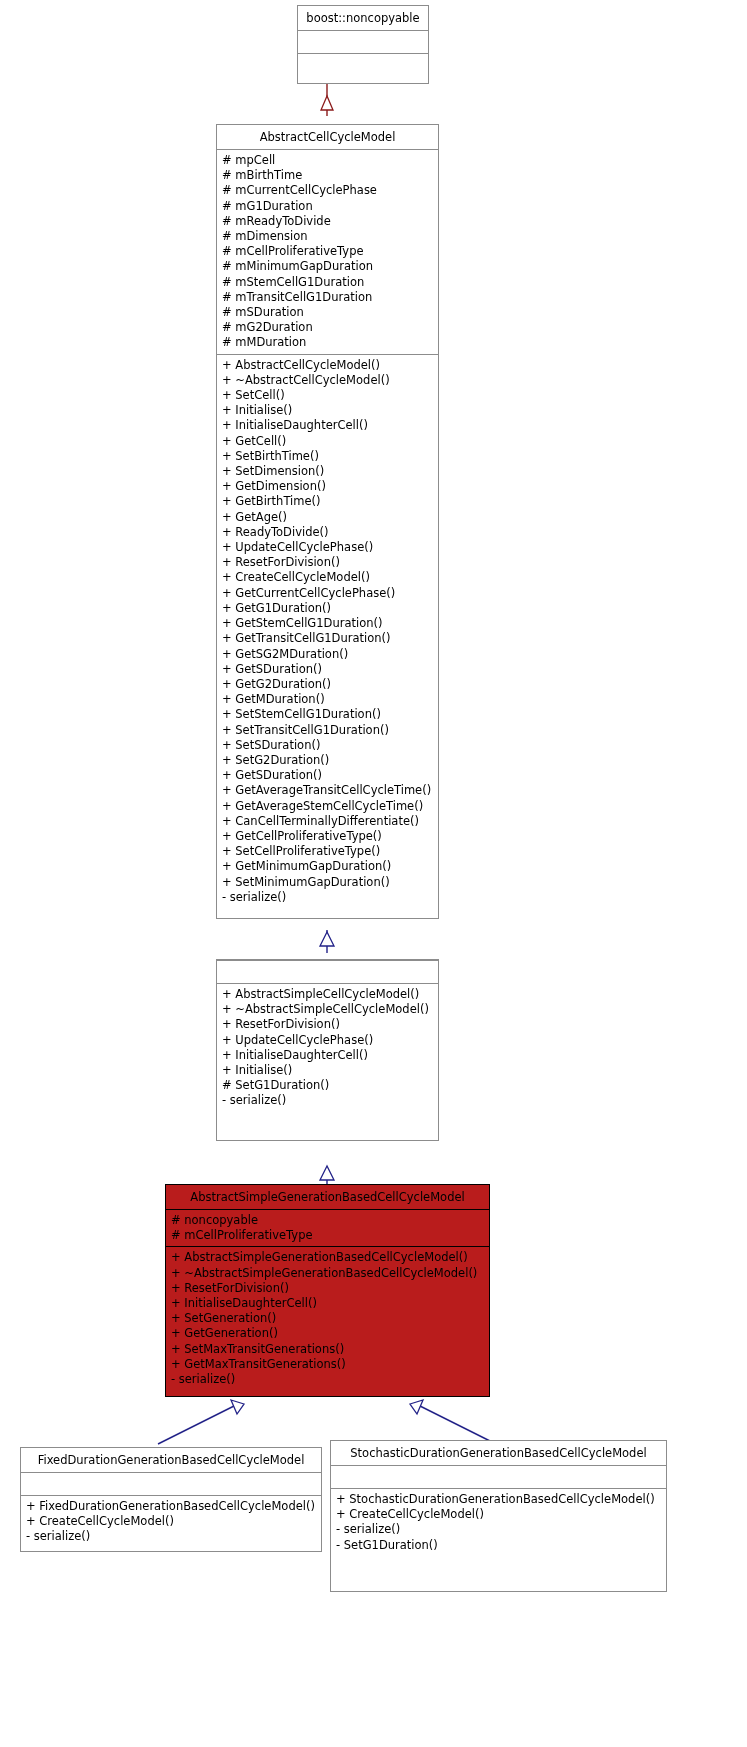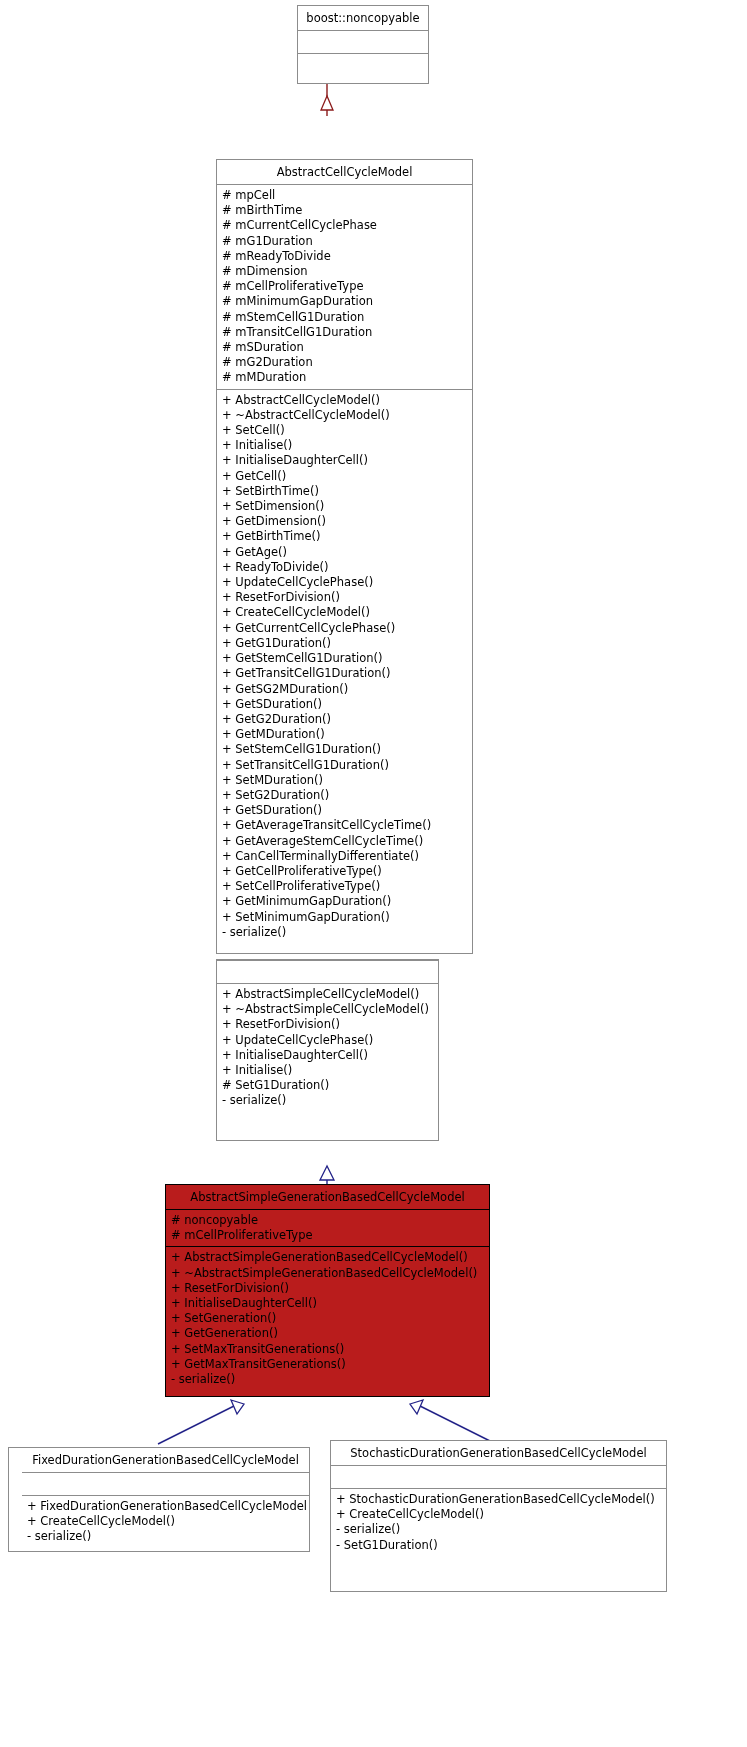--- a/index.html
+++ b/index.html
@@ -96,21 +96,21 @@
   </div>
 
   <div class="uml-box" style="left:261px; top:5px; width:132px; height:79px;margin-left:36px;">
     <div class="uml-title">boost::noncopyable</div>
     <div class="uml-sep"></div>
     <div class="uml-compartment empty"></div>
     <div class="uml-sep"></div>
     <div class="uml-compartment empty"></div>
   </div>
 
-  <div class="uml-box" style="left:216px; top:124px; width:257px; height:795px;margin-top:35px;">
+  <div class="uml-box" style="left:216px; top:124px; width:223px; height:795px;">
     <div class="uml-title">AbstractCellCycleModel</div>
     <div class="uml-sep"></div>
     <div class="uml-compartment">
       <div class="uml-row"># mpCell</div>
       <div class="uml-row"># mBirthTime</div>
       <div class="uml-row"># mCurrentCellCyclePhase</div>
       <div class="uml-row"># mG1Duration</div>
       <div class="uml-row"># mReadyToDivide</div>
       <div class="uml-row"># mDimension</div>
       <div class="uml-row"># mCellProliferativeType</div>
@@ -141,21 +141,21 @@
       <div class="uml-row">+ GetCurrentCellCyclePhase()</div>
       <div class="uml-row">+ GetG1Duration()</div>
       <div class="uml-row">+ GetStemCellG1Duration()</div>
       <div class="uml-row">+ GetTransitCellG1Duration()</div>
       <div class="uml-row">+ GetSG2MDuration()</div>
       <div class="uml-row">+ GetSDuration()</div>
       <div class="uml-row">+ GetG2Duration()</div>
       <div class="uml-row">+ GetMDuration()</div>
       <div class="uml-row">+ SetStemCellG1Duration()</div>
       <div class="uml-row">+ SetTransitCellG1Duration()</div>
-      <div class="uml-row">+ SetMDuration()</div>
+      <div class="uml-row">+ SetSDuration()</div>
       <div class="uml-row">+ SetG2Duration()</div>
       <div class="uml-row">+ GetSDuration()</div>
       <div class="uml-row">+ GetAverageTransitCellCycleTime()</div>
       <div class="uml-row">+ GetAverageStemCellCycleTime()</div>
       <div class="uml-row">+ CanCellTerminallyDifferentiate()</div>
       <div class="uml-row">+ GetCellProliferativeType()</div>
       <div class="uml-row">+ SetCellProliferativeType()</div>
       <div class="uml-row">+ GetMinimumGapDuration()</div>
       <div class="uml-row">+ SetMinimumGapDuration()</div>
       <div class="uml-row">- serialize()</div>
@@ -192,21 +192,21 @@
       <div class="uml-row">+ ResetForDivision()</div>
       <div class="uml-row">+ InitialiseDaughterCell()</div>
       <div class="uml-row">+ SetGeneration()</div>
       <div class="uml-row">+ GetGeneration()</div>
       <div class="uml-row">+ SetMaxTransitGenerations()</div>
       <div class="uml-row">+ GetMaxTransitGenerations()</div>
       <div class="uml-row">- serialize()</div>
     </div>
   </div>
 
-  <div class="uml-box" style="left:8px; top:1447px; width:302px; height:105px;padding-left:13px;">
+  <div class="uml-box" style="left:20px; top:1447px; width:302px; height:105px;">
     <div class="uml-title">FixedDurationGenerationBasedCellCycleModel</div>
     <div class="uml-sep"></div>
     <div class="uml-compartment empty"></div>
     <div class="uml-sep"></div>
     <div class="uml-compartment">
       <div class="uml-row">+ FixedDurationGenerationBasedCellCycleModel()</div>
       <div class="uml-row">+ CreateCellCycleModel()</div>
       <div class="uml-row">- serialize()</div>
     </div>
   </div>

